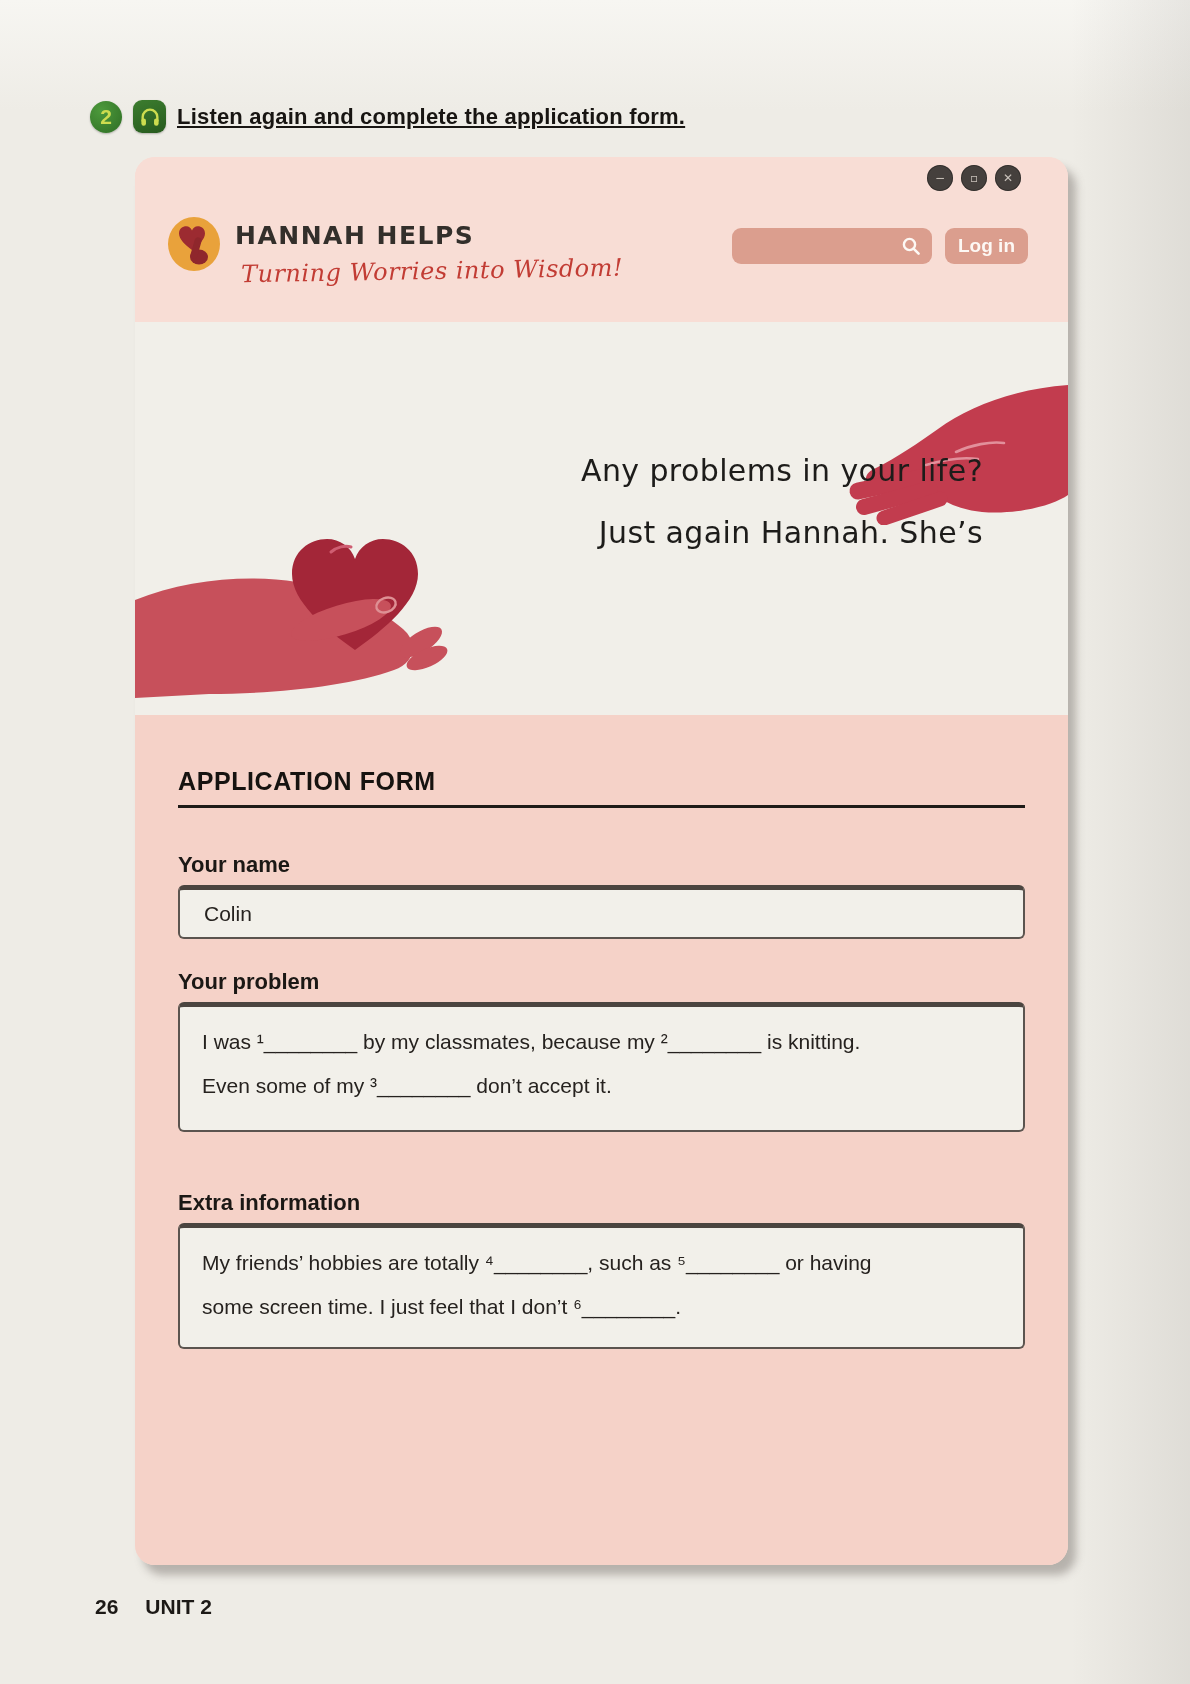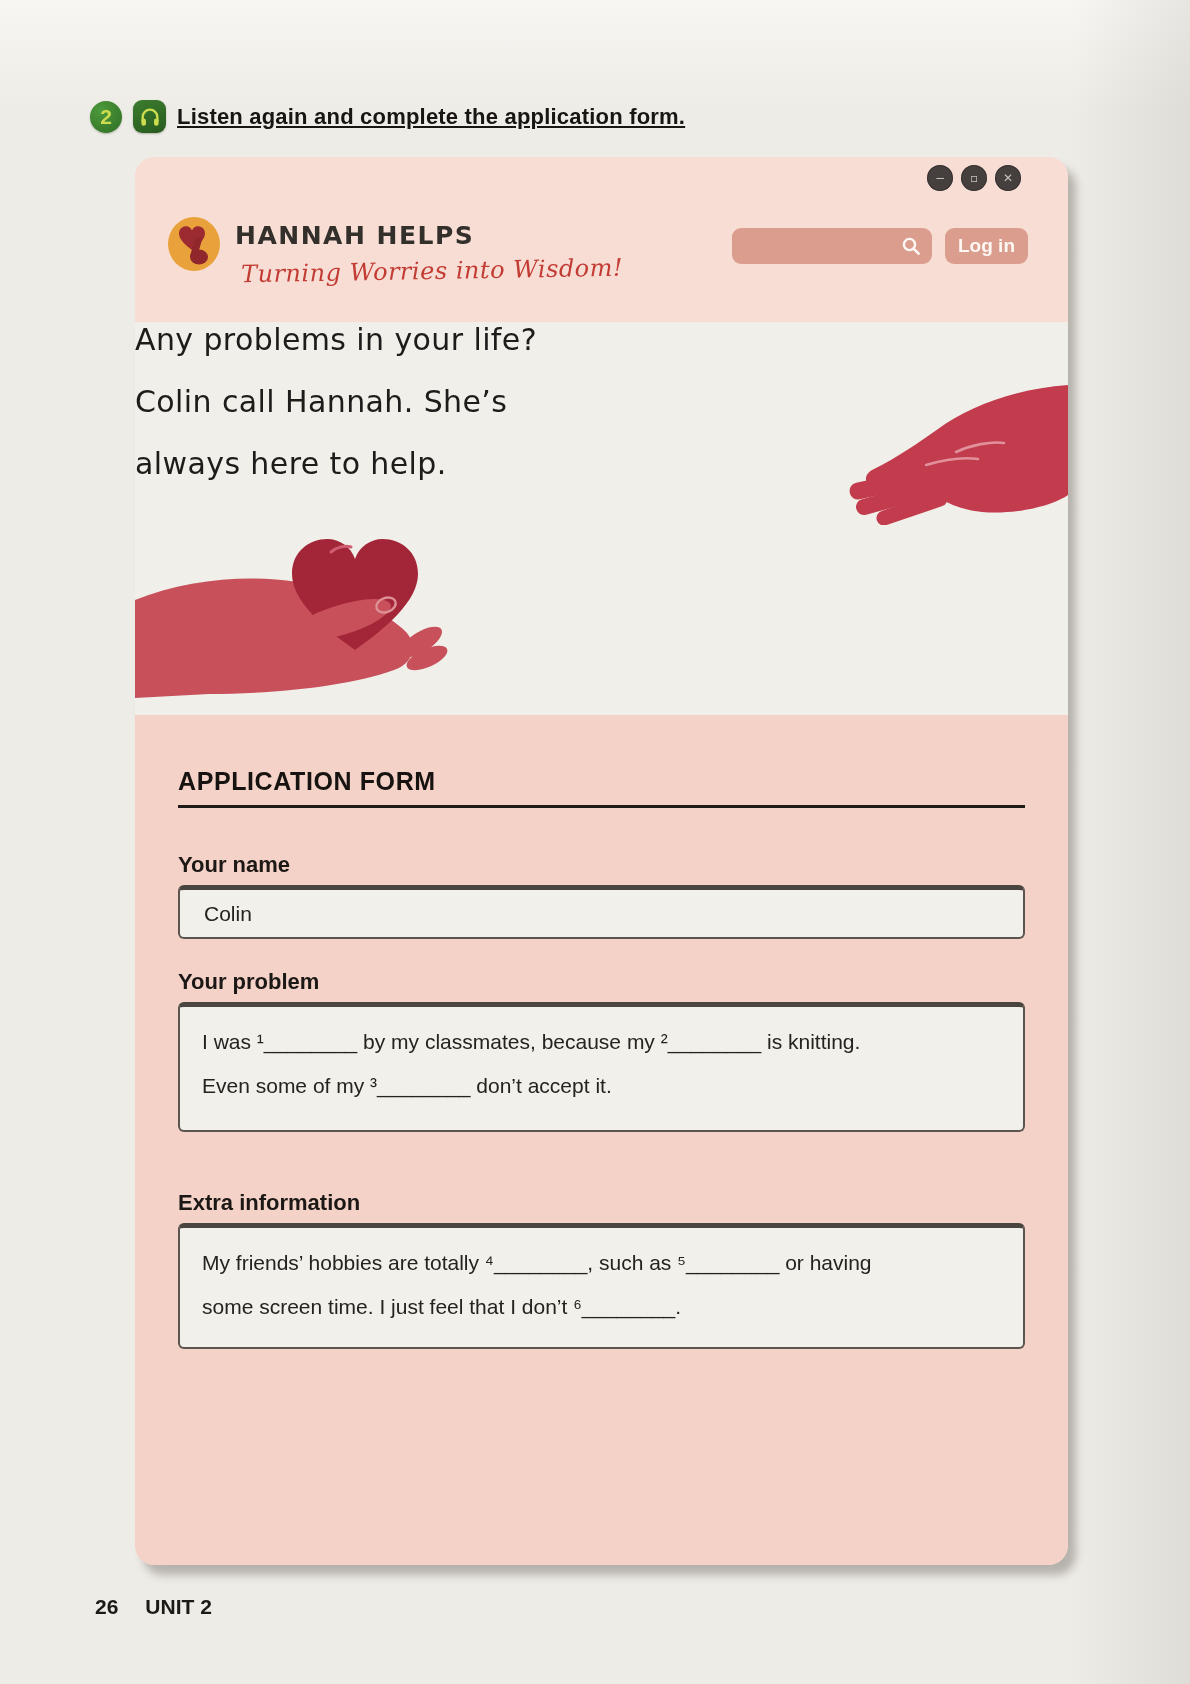--- a/index.html
+++ b/index.html
@@ -87,22 +87,23 @@
     height:36px;padding:0 13px;border:none;border-radius:9px;
     background:#db9e8e;color:#fdf8f4;font-weight:700;font-size:19px;
     font-family:"Liberation Sans",sans-serif;cursor:pointer;
   }
 
   
   .banner{
     position:relative;height:393px;background:#f1efe9;overflow:hidden;
   }
   .banner-lines{
-    position:relative;z-index:2;padding-right:85px;
-    text-align:left;
+    position:relative;z-index:2;padding-top:93px;padding-right:85px;
+    text-align:right;
+    margin-top:38px;
   }
   .banner-line{
     font-family:"DejaVu Sans",sans-serif;
     font-size:30px;font-weight:500;color:#1d1c1a;
     letter-spacing:.4px;line-height:36px;margin-bottom:26px;
   }
   .hand-left{position:absolute;left:0;top:208px;z-index:1;}
   .hand-right{position:absolute;right:0;top:55px;z-index:1;}
 
   
@@ -191,22 +192,21 @@
             <line x1="13.8" y1="13.8" x2="18.6" y2="18.6" stroke="#fdf8f4" stroke-width="2.6" stroke-linecap="round"></line>
           </svg>
         </div>
         <button class="login-btn">Log in</button>
       </div>
     </div>
 
     <div class="banner">
       <div class="banner-lines">
         <div class="banner-line">Any problems in your life?</div>
-        <div class="banner-line">Colin call Hannah. She’s</div>
-        <div class="banner-line">always here to help.</div>
+        <div class="banner-line">Just again Hannah. She’s</div>
       </div>
 
       <svg class="hand-left" width="342" height="175" viewBox="0 0 342 175">
         <path d="M0,70 C50,50 112,44 162,52 C202,58 243,77 268,99 C283,112 281,132 259,140 C215,156 140,164 74,164 L0,168 Z" fill="#c7505b"></path>
         <ellipse cx="286" cy="112" rx="24" ry="10" transform="rotate(-32 286 112)" fill="#c7505b"></ellipse>
         <ellipse cx="292" cy="128" rx="22" ry="9" transform="rotate(-24 292 128)" fill="#c7505b"></ellipse>
         <path d="M220,120 C189,98 157,71 157,44 C157,21 175,9 192,9 C205,9 216,17 220,29 C224,17 235,9 248,9 C265,9 283,21 283,44 C283,71 251,98 220,120 Z" fill="#a32638"></path>
         <path d="M196,22 C202,17 210,15 216,17" stroke="#cf5e72" stroke-width="3" fill="none" stroke-linecap="round"></path>
         <ellipse cx="206" cy="90" rx="52" ry="15" transform="rotate(-17 206 90)" fill="#c7505b"></ellipse>
         <ellipse cx="251" cy="75" rx="10" ry="7" transform="rotate(-20 251 75)" fill="none" stroke="#de9094" stroke-width="2.4"></ellipse>

